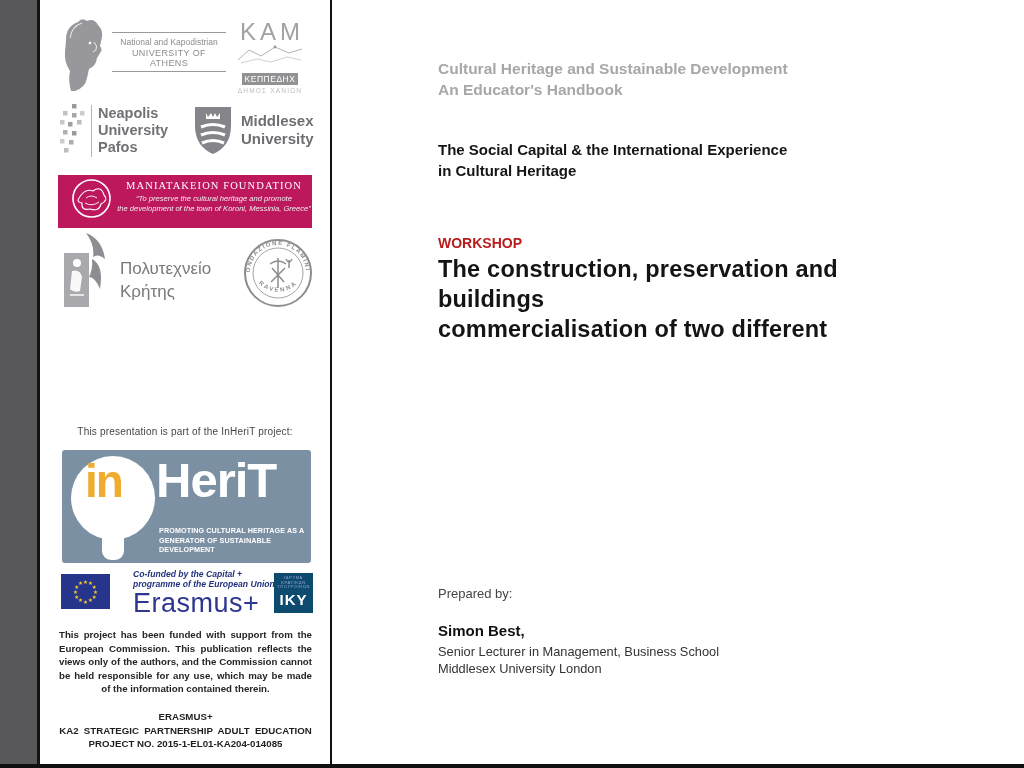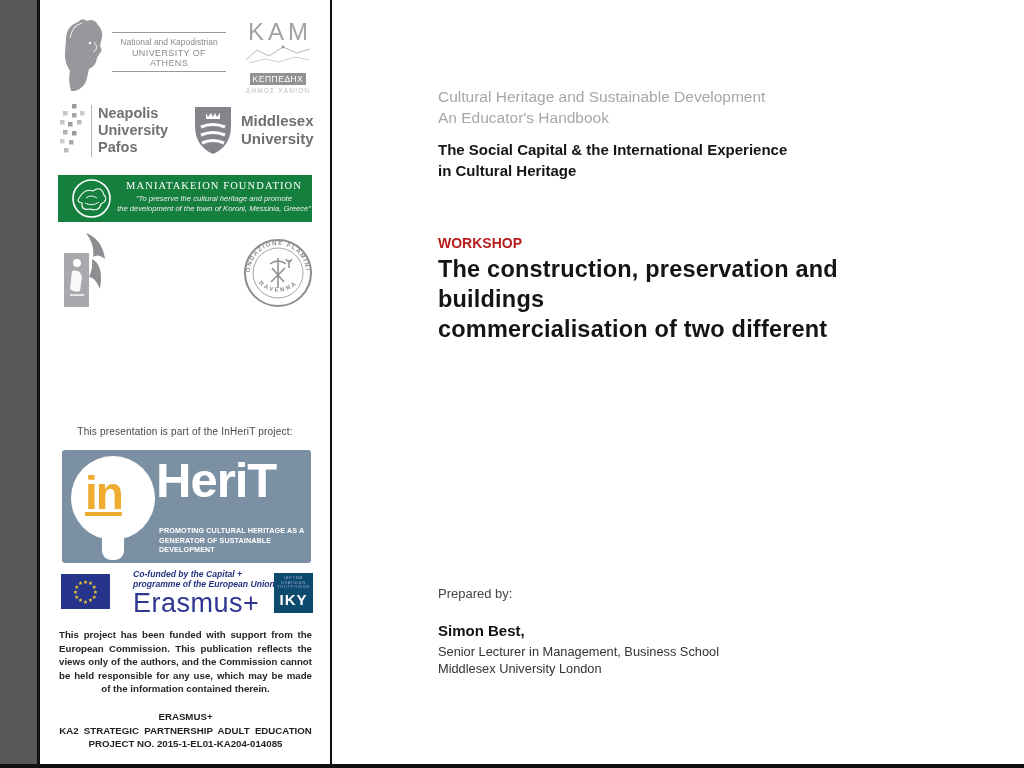--- a/index.html
+++ b/index.html
@@ -15,58 +15,58 @@
 
   
   .athens{left:56px;top:16px;width:175px;height:82px;}
   .athens-textbox{position:absolute;left:56px;top:16px;width:114px;
      border-top:1px solid #9a9a9c;border-bottom:1px solid #9a9a9c;padding:4px 0 3px 0;
      text-align:center;color:#8b8b8e;}
   .athens-l1{font-size:8.5px;}
   .athens-l2{font-size:9px;letter-spacing:.4px;margin-top:1px;}
 
   
-  .kam{left:243px;top:20px;width:70px;height:74px;text-align:center;}
+  .kam{left:235px;top:20px;width:70px;height:74px;text-align:center;}
   .kam-title{font-size:24px;letter-spacing:4px;color:#a2a2a5;line-height:24px;padding-left:4px;}
   .kam-box{display:inline-block;background:#929295;color:#fff;font-size:8.5px;font-weight:normal;
      letter-spacing:.5px;padding:1px 3px;margin-top:1px;}
   .kam-sub{font-size:6.5px;color:#bcbcbf;letter-spacing:1.2px;margin-top:1px;}
 
   
   .neapolis{left:60px;top:103px;display:flex;align-items:flex-start;}
   .neapolis-sep{width:1px;height:52px;background:#b5b5b8;margin:2px 6px 0 5px;}
   .neapolis-text{font-size:14.5px;font-weight:bold;color:#717175;line-height:17px;margin-top:2px;}
 
   
   .middlesex{left:192px;top:104px;display:flex;}
   .middlesex-text{font-size:15px;font-weight:bold;color:#6f6f73;line-height:18px;margin:8px 0 0 7px;}
 
   
-  .maniatakeion{left:58px;top:175px;width:254px;height:47px;background:#15803d;}
+  .maniatakeion{left:58px;top:175px;width:254px;height:53px;background:#be185d;}
   .mani-emblem{position:absolute;left:13px;top:3px;}
   .mani-text{position:absolute;left:58px;top:5px;width:196px;text-align:center;}
   .mani-title{font-family:"Liberation Serif","DejaVu Serif",serif;font-size:10.5px;
      letter-spacing:1.1px;color:#fff;white-space:nowrap;}
   .mani-tag{font-size:7.6px;font-style:italic;color:#ececec;line-height:9.5px;margin-top:3px;}
 
   
   .tuc{left:62px;top:231px;display:flex;}
   .tuc-text{font-size:17px;color:#7a7a7e;line-height:23px;margin:26px 0 0 10px;}
 
   
   .flaminia{left:243px;top:238px;}
 
   
   .inherit-intro{left:57px;top:426px;width:256px;font-size:10px;color:#464646;
      text-align:center;letter-spacing:.2px;}
   .inherit-logo{left:62px;top:450px;width:249px;height:113px;background:#7c90a4;border-radius:3px;}
   .bulb-circle{position:absolute;left:9px;top:6px;width:84px;height:84px;background:#fff;border-radius:50%;}
   .bulb-stem{position:absolute;left:40px;top:87px;width:22px;height:23px;background:#fff;border-radius:0 0 9px 9px;}
-  .inherit-in{position:absolute;left:23px;top:16px;font-size:46px;font-weight:bold;
-     color:#efac2f;letter-spacing:-2px;text-decoration:underline;}
+  .inherit-in{position:absolute;left:23px;top:4px;font-size:46px;font-weight:bold;
+     color:#efac2f;letter-spacing:-2px;}
   .inherit-herit{position:absolute;left:94px;top:2px;font-size:49px;font-weight:bold;
      color:#fff;letter-spacing:-1px;}
   .inherit-tagline{position:absolute;left:97px;top:76px;font-size:7.2px;font-weight:bold;
      color:#fff;line-height:9.5px;letter-spacing:.1px;}
 
   
   .erasmus{left:60px;top:570px;width:253px;height:46px;}
   .eu-flag{position:absolute;left:1px;top:4px;}
   .cofunded{position:absolute;left:73px;top:0;font-size:8.6px;font-style:italic;font-weight:bold;
      color:#23327e;line-height:9.6px;}
@@ -77,21 +77,21 @@
   .iky-big{font-size:15px;font-weight:bold;letter-spacing:1px;margin-top:1px;}
 
   
   .disclaimer{left:59px;top:628px;width:253px;font-size:9.7px;font-weight:bold;color:#252525;
      line-height:13.6px;text-align:justify;text-align-last:center;}
   .project-ref{left:59px;top:710px;width:253px;text-align:center;font-size:9.7px;font-weight:bold;
      color:#1f1f1f;line-height:13.6px;}
   .ref-wide{word-spacing:2.5px;}
 
   
-  .handbook{left:438px;top:58px;font-size:15.5px;font-weight:normal;color:#a7a7a7;line-height:21px;margin-top:28px;}
+  .handbook{left:438px;top:58px;font-size:15.5px;font-weight:bold;color:#a7a7a7;line-height:21px;}
   .module{left:438px;top:140px;font-size:15px;font-weight:bold;color:#151515;line-height:20.5px;}
   .workshop-label{left:438px;top:235px;font-size:14px;font-weight:bold;color:#b91c1c;text-align:right;}
   .workshop-title{left:438px;top:254px;font-size:23.5px;font-weight:bold;color:#141414;line-height:30px;letter-spacing:.2px;}
   .prepared-label{left:438px;top:586px;font-size:13px;color:#454545;}
   .prepared-name{left:438px;top:622px;font-size:15px;font-weight:bold;color:#111;}
   .prepared-role{left:438px;top:644px;font-size:12.8px;color:#333;}
   .prepared-inst{left:438px;top:661px;font-size:12.8px;color:#333;}
 </style>
 </head>
 <body>
@@ -180,20 +180,24 @@
 
   <div class="abs tuc">
     <svg width="48" height="78" viewBox="0 0 48 78">
       <rect x="2" y="22" width="25" height="54" fill="#a9a9ad"></rect>
       <path d="M24 2 Q40 8 43 28 Q36 22 31 26 Q33 14 24 2" fill="#8e8e92"></path>
       <path d="M30 28 Q42 34 38 58 Q33 46 27 46 Q31 38 30 28" fill="#8e8e92"></path>
       <circle cx="15" cy="32" r="4" fill="#ffffff"></circle>
       <path d="M10 40 Q18 38 20 46 L18 60 Q12 62 8 58 Z" fill="#ffffff" opacity="0.92"></path>
       <path d="M8 64 L22 64" stroke="#ffffff" stroke-width="1.4"></path>
     </svg>
+    <div class="tuc-text">
+      <div>Πολυτεχνείο</div>
+      <div>Κρήτης</div>
+    </div>
   </div>
 
   <div class="abs flaminia">
     <svg width="70" height="70" viewBox="0 0 70 70">
       <defs>
         <path id="arcT" d="M7,35 A28,28 0 1 1 63,35"></path>
         <path id="arcB" d="M11,39 A27,27 0 0 0 59,39"></path>
       </defs>
       <circle cx="35" cy="35" r="33" fill="none" stroke="#8d8d91" stroke-width="2"></circle>
       <circle cx="35" cy="35" r="25" fill="none" stroke="#8d8d91" stroke-width="0.8"></circle>

